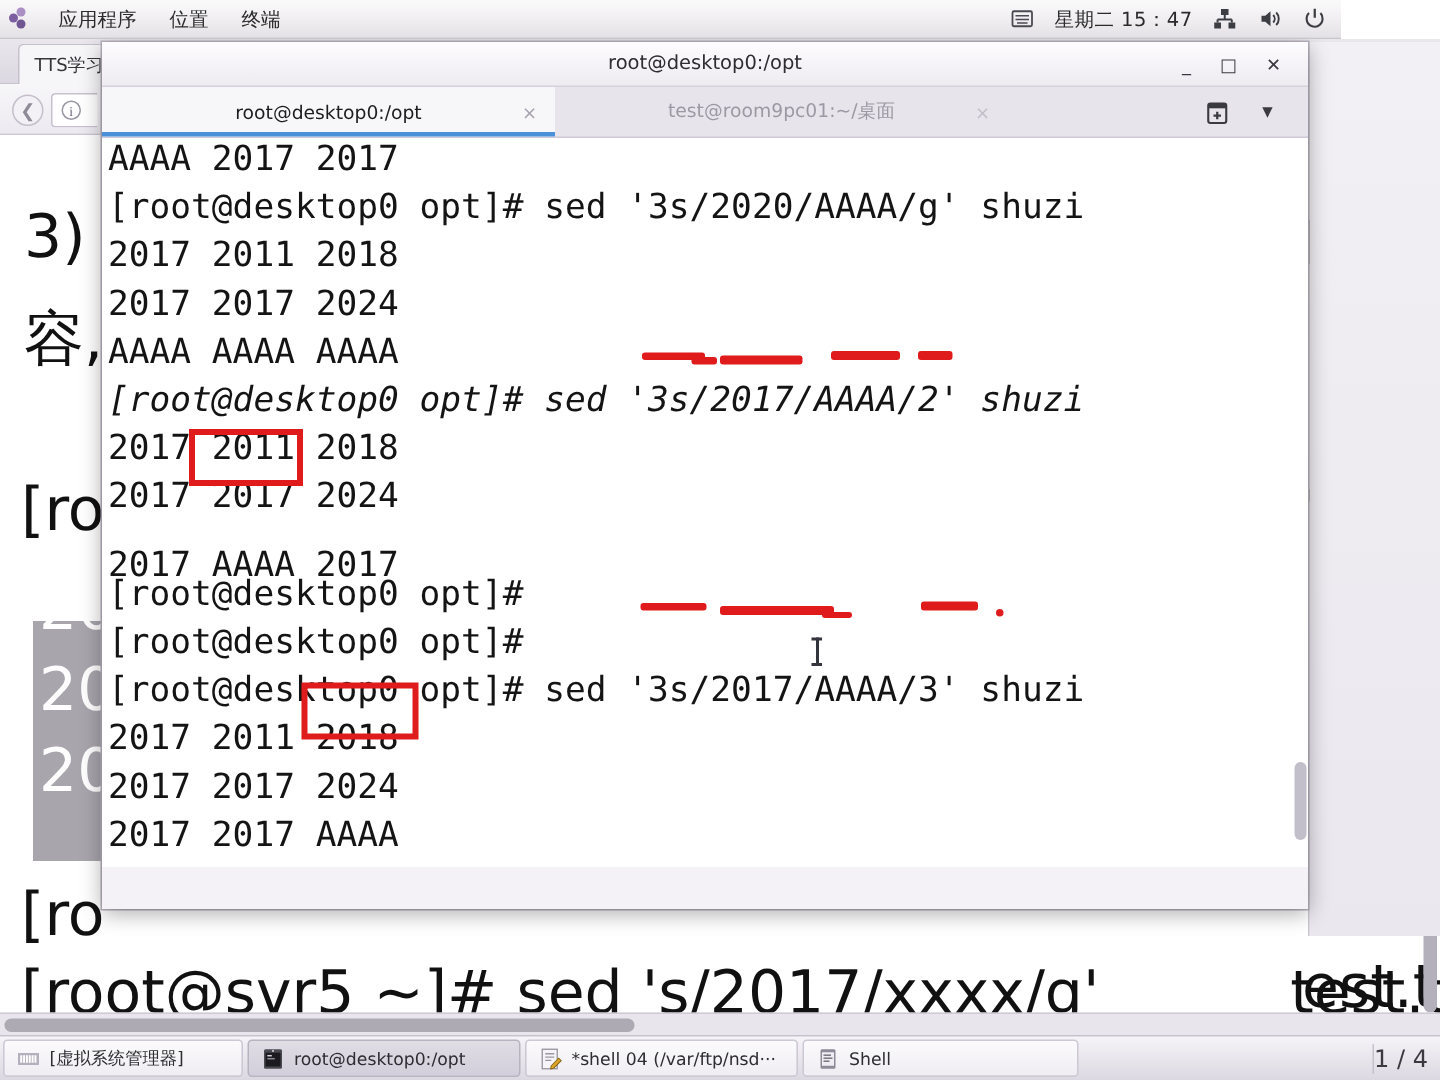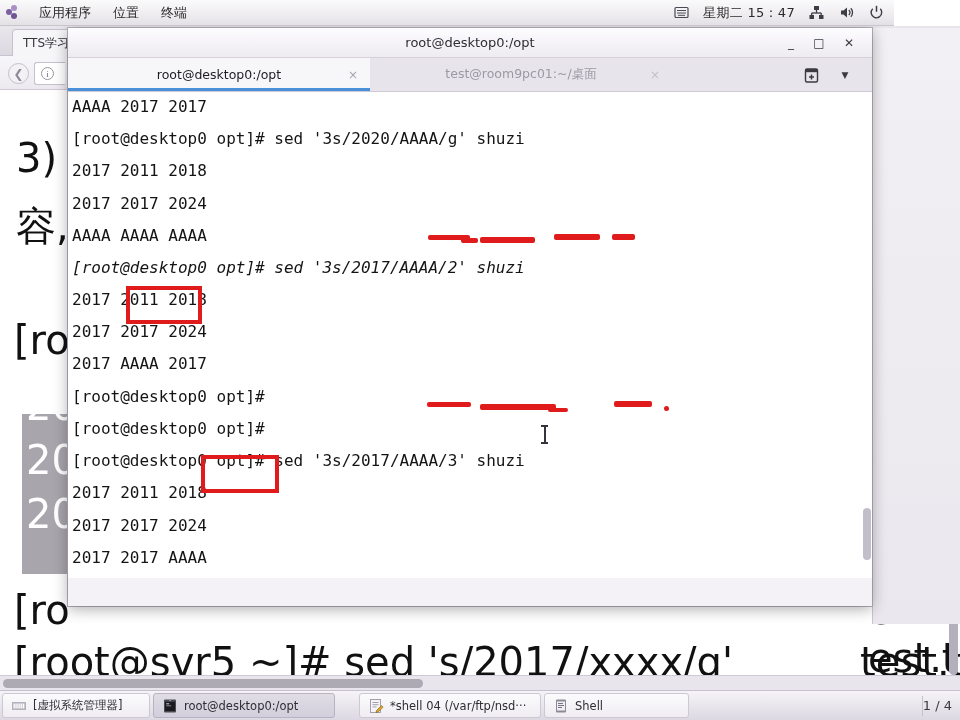--- a/index.html
+++ b/index.html
@@ -156,21 +156,21 @@
     position:absolute; right:14px; top:0; height:34px; width:26px;
     display:flex; align-items:center; justify-content:center;
     font-size:9px; color:#3a3a40;
   }
   #term-body {
     position:relative; height:486px; background:#ffffff; overflow:hidden;
   }
   .termline {
     position:absolute; left:4px; white-space:pre; color:#141414;
     font-family:"DejaVu Sans Mono","Liberation Mono",monospace;
-    font-size:16px; line-height:21.5px; letter-spacing:0px;
+    font-size:23px; line-height:21.5px; letter-spacing:0px;
   }
   #term-vscroll {
     position:absolute; right:1px; top:416px; width:8px; height:52px;
     background:#c3bfca; border-radius:4px;
   }
   #ibeam {
     position:absolute; left:473px; top:333px; width:7px; height:19px; z-index:30;
   }
   #ibeam:before, #ibeam:after {
     content:""; position:absolute; left:0; width:7px; height:2px; background:#34343c;
@@ -192,28 +192,28 @@
     border-top:1px solid #c6c1cd; display:flex; align-items:center;
     z-index:70; padding:0 2px; gap:3px;
   }
   .task-item {
     height:25px; display:flex; align-items:center; gap:6px;
     padding:0 8px; font-size:11.5px; color:#2d2d32; white-space:nowrap;
     border:1px solid #cdc8d4; border-radius:3px;
     background:linear-gradient(#fbfafc,#efedf2);
     overflow:hidden;
   }
-  .task-item.w1 { width:148px; }
+  .task-item.w1 { width:160px; }
   .task-item.w2 { width:182px; }
   .task-item.w3 { width:182px; background:linear-gradient(#e0dde5,#d2cedb); border-color:#b8b3c1; }
-  .task-item.w4 { width:182px;margin-left:21px; }
-  .task-item.w5 { width:145px; }
+  .task-item.w4 { width:182px; }
+  .task-item.w5 { width:184px; }
   .task-ico { width:16px; height:16px; flex:none; }
   #ws-indicator {
-    margin-left:auto; margin-right:6px; font-size:13px; color:#3a3a40;
+    margin-left:auto; margin-right:6px; font-size:16px; color:#3a3a40;
     border-left:1px solid #c6c1cd; height:20px;
     display:flex; align-items:center;
   }
 </style>
 </head>
 <body>
 
 <div id="screen">
 
   <div id="firefox-window">
@@ -294,21 +294,21 @@
     <div id="term-body">
       <div id="term-lines">
           <div class="termline" style="top: 4px;">AAAA 2017 2017</div>
           <div class="termline" style="top: 36.2px;">[root@desktop0 opt]# sed '3s/2020/AAAA/g' shuzi</div>
           <div class="termline" style="top: 68.4px;">2017 2011 2018</div>
           <div class="termline" style="top: 100.6px;">2017 2017 2024</div>
           <div class="termline" style="top: 132.8px;">AAAA AAAA AAAA</div>
           <div class="termline" style="top: 165px; font-style: italic;">[root@desktop0 opt]# sed '3s/2017/AAAA/2' shuzi</div>
           <div class="termline" style="top: 197.2px;">2017 2011 2018</div>
           <div class="termline" style="top: 229.4px;">2017 2017 2024</div>
-          <div class="termline" style="top: 261px;">2017 AAAA 2017</div>
+          <div class="termline" style="top: 275px;">2017 AAAA 2017</div>
           <div class="termline" style="top: 293.8px;">[root@desktop0 opt]# </div>
           <div class="termline" style="top: 326px;">[root@desktop0 opt]# </div>
           <div class="termline" style="top: 358.2px;">[root@desktop0 opt]# sed '3s/2017/AAAA/3' shuzi</div>
           <div class="termline" style="top: 390.4px;">2017 2011 2018</div>
           <div class="termline" style="top: 422.6px;">2017 2017 2024</div>
           <div class="termline" style="top: 454.8px;">2017 2017 AAAA</div>
         </div>
 
       <div id="ibeam">
           <i></i>

